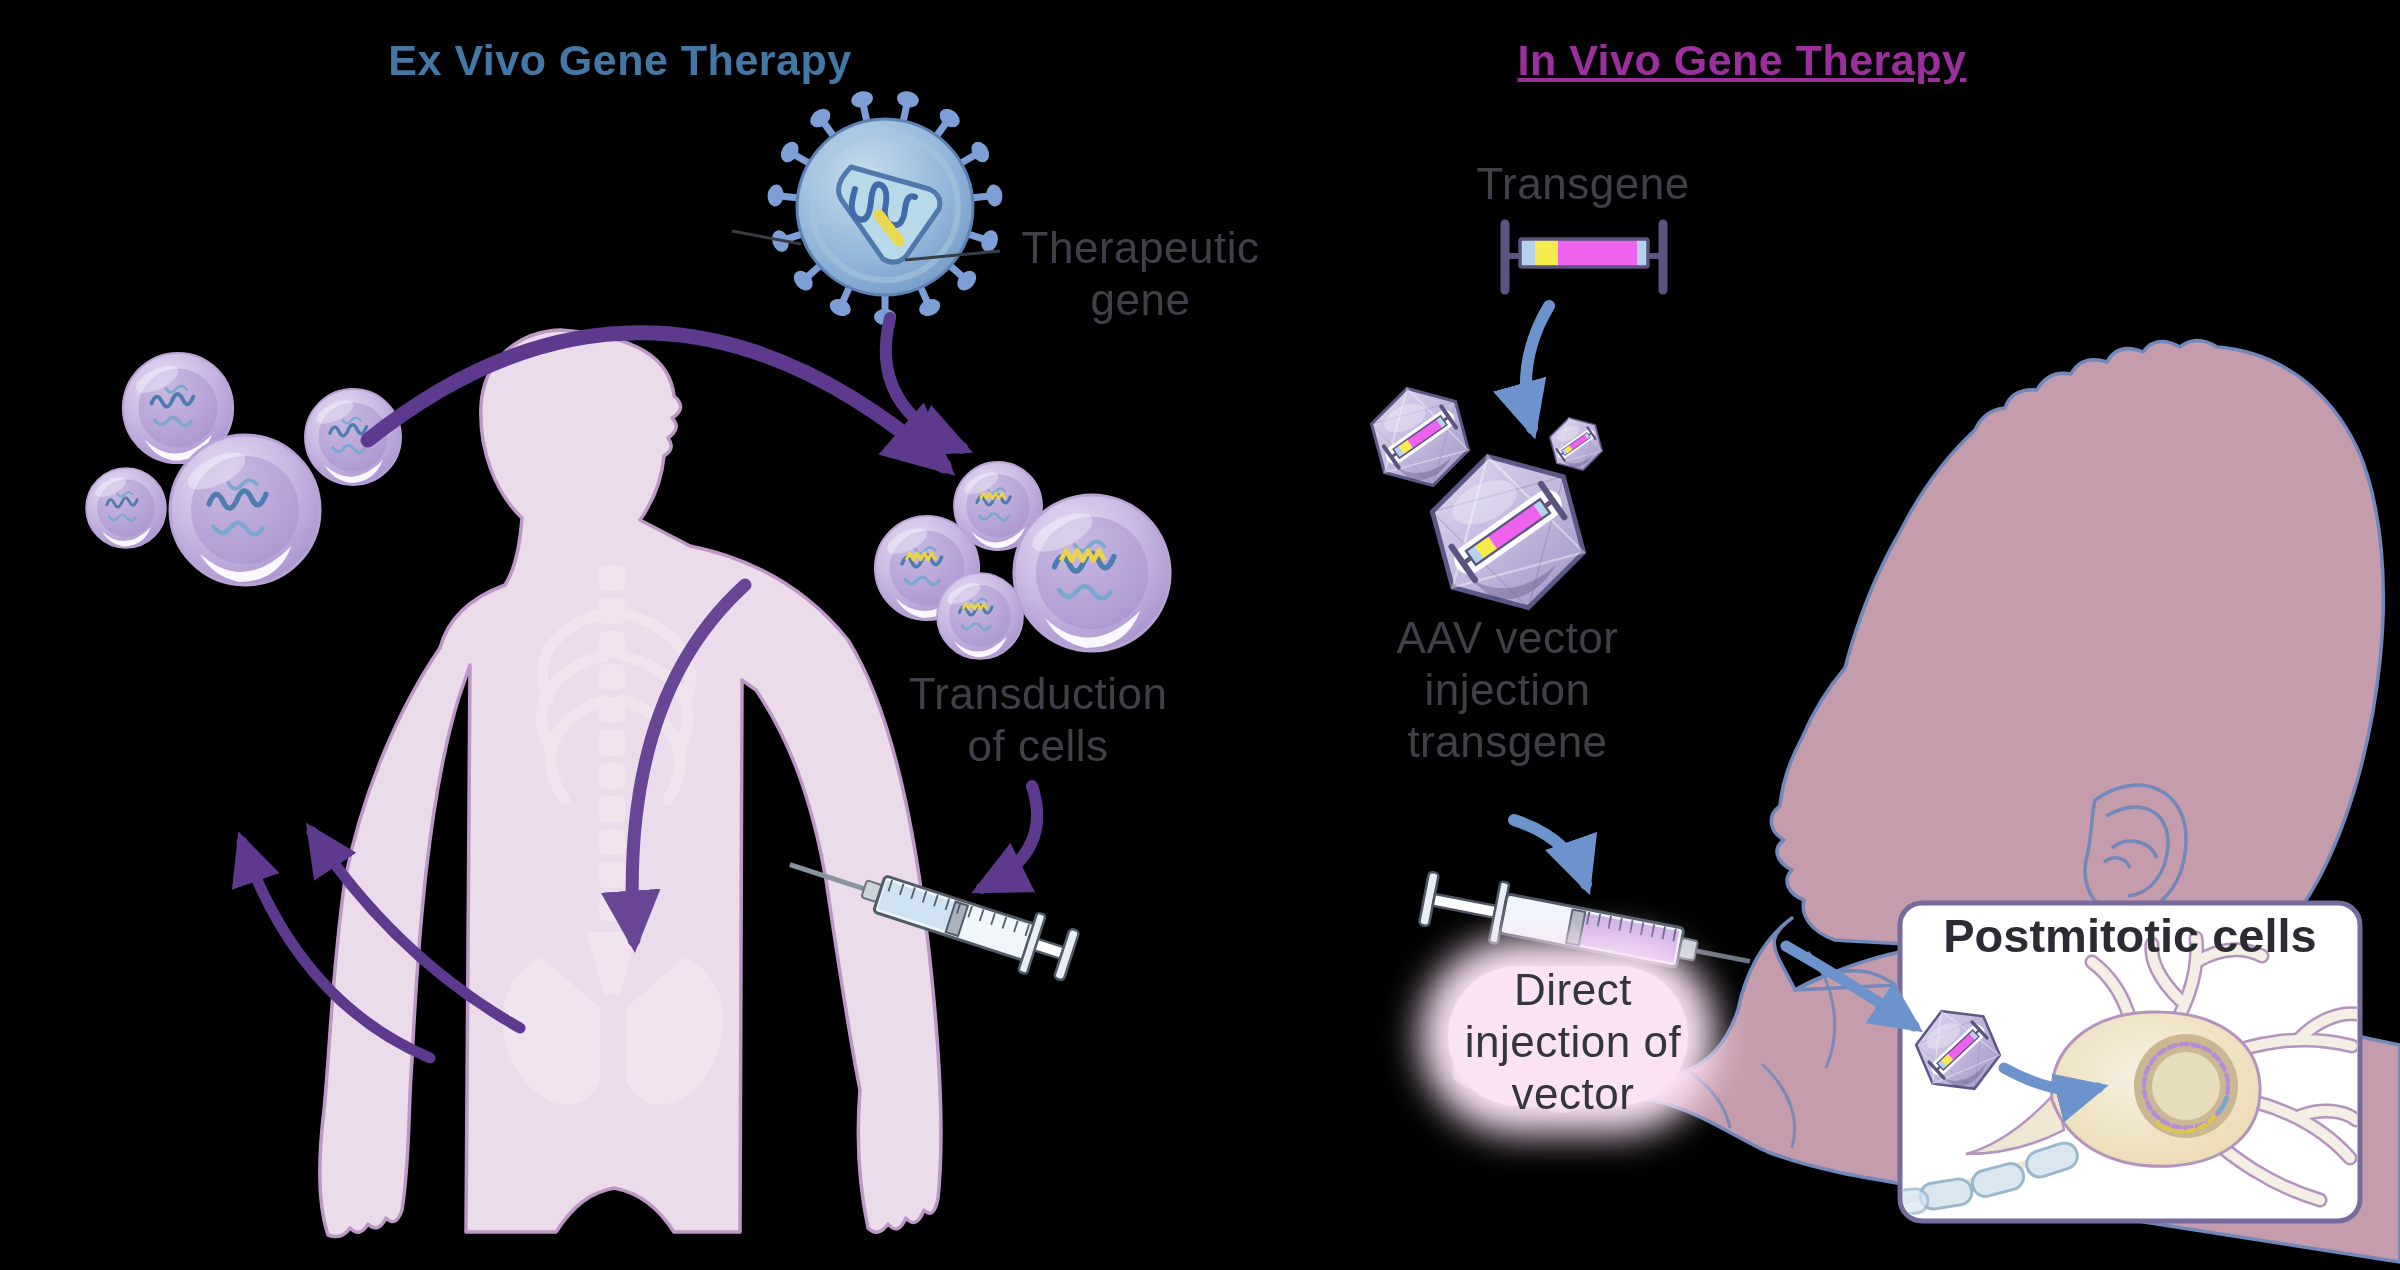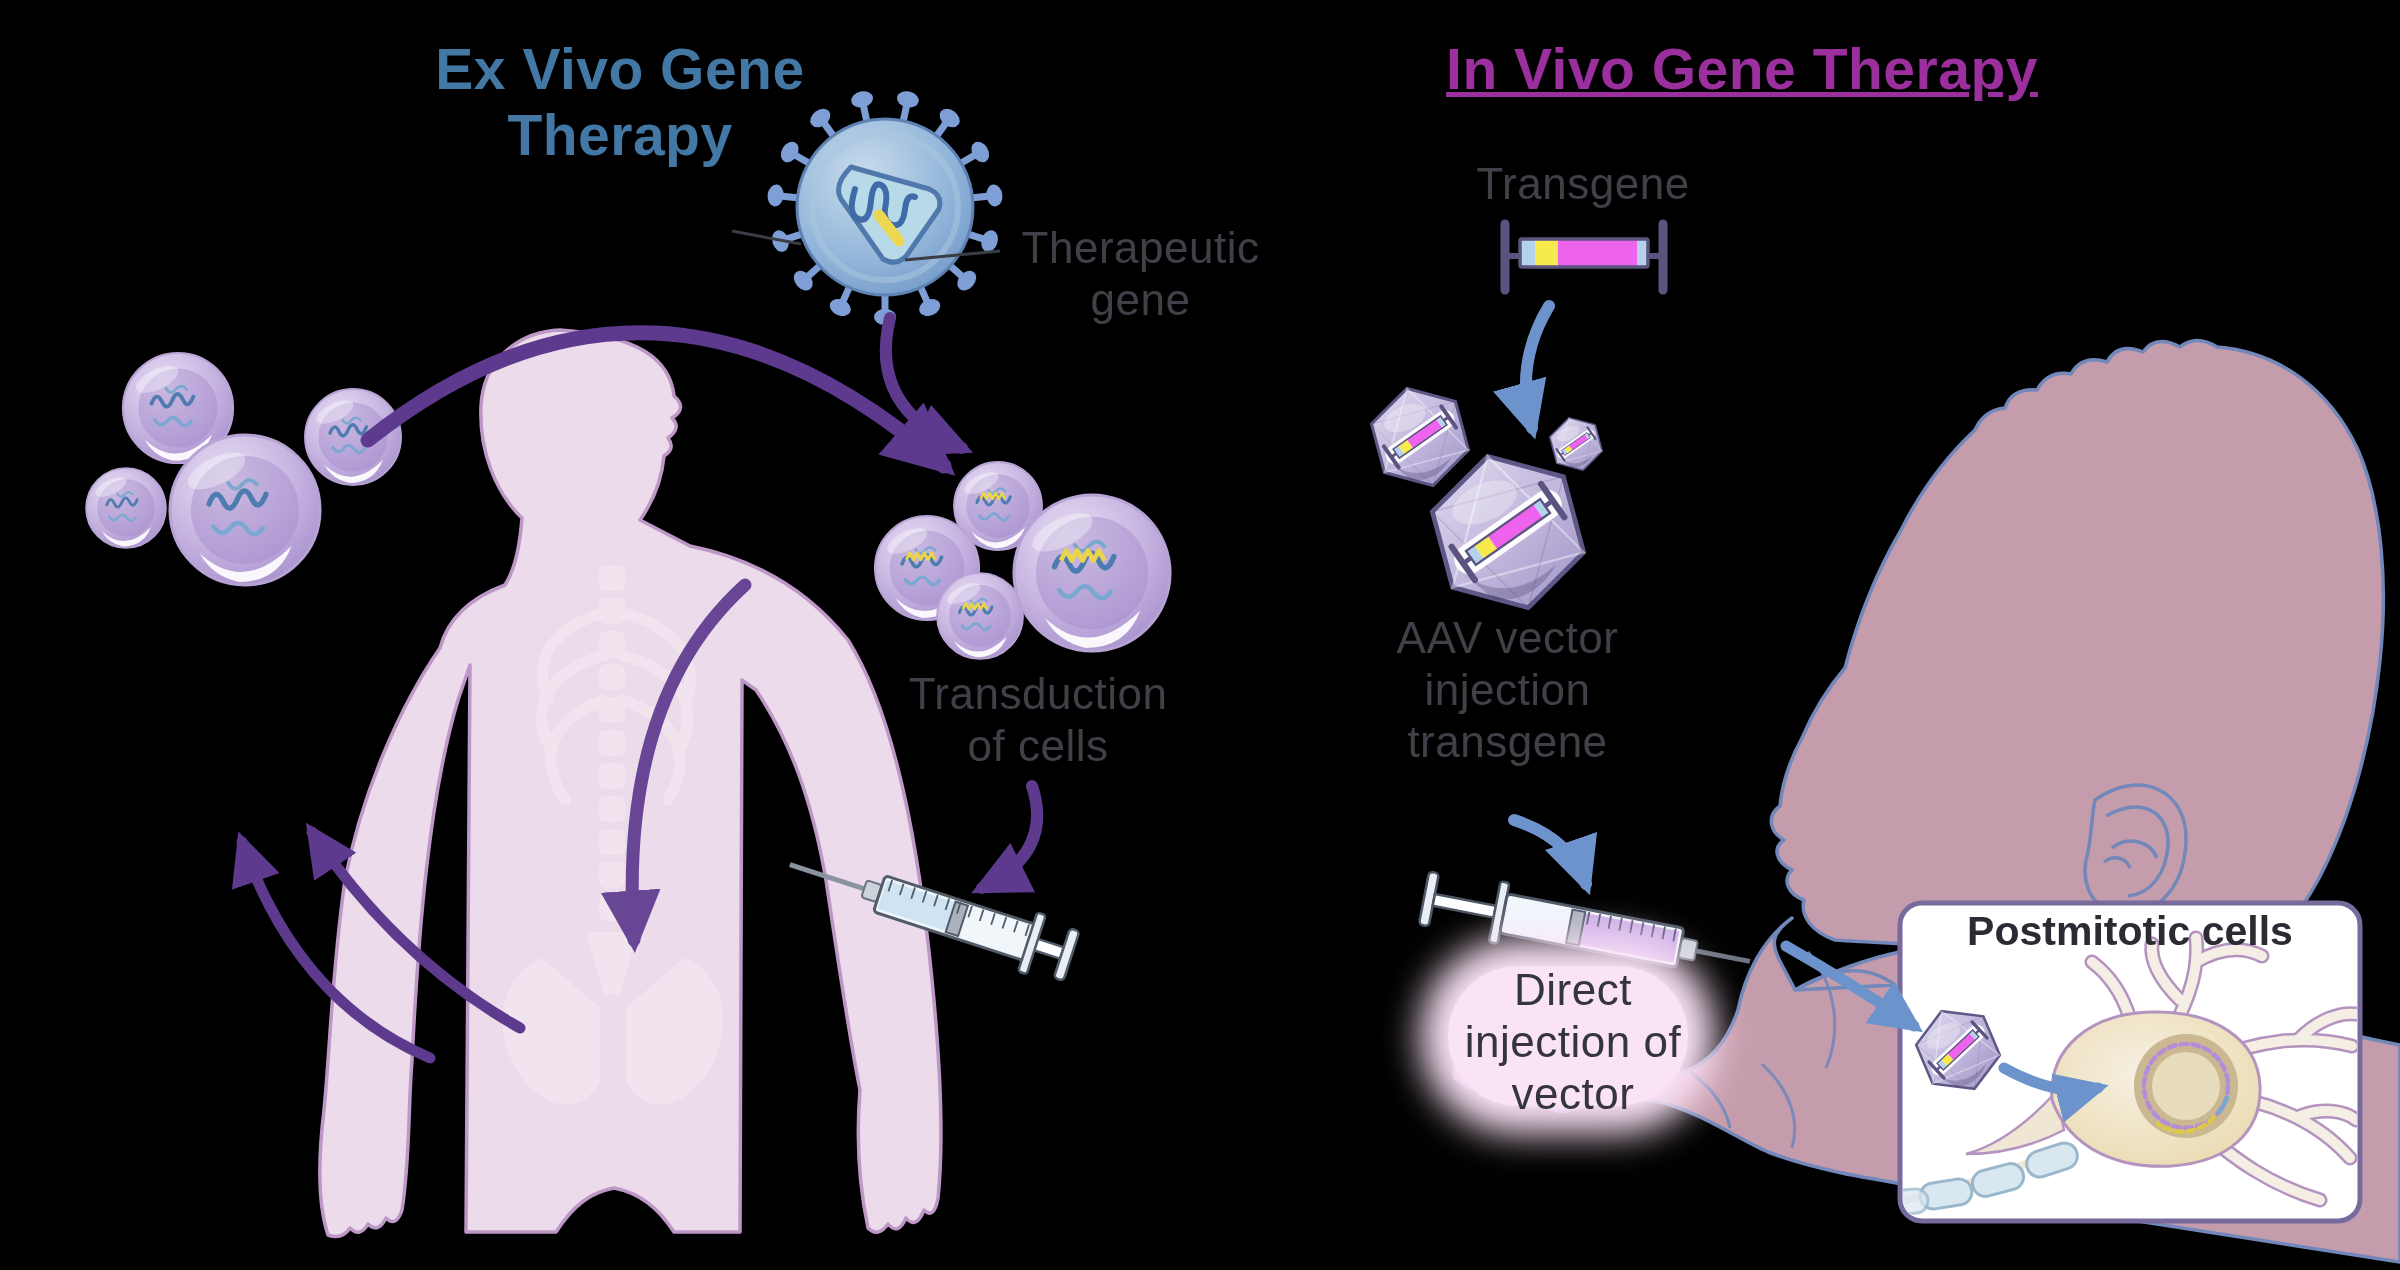--- a/index.html
+++ b/index.html
@@ -1,24 +1,24 @@
 <!DOCTYPE html>
 <html><head>
 <meta charset="utf-8">
 <style>
   html,body{margin:0;padding:0;background:#000;}
   #stage{position:relative;width:2400px;height:1270px;background:#000;overflow:hidden;
          font-family:"Liberation Sans",sans-serif;}
   #art{position:absolute;left:0;top:0;}
   .lbl{position:absolute;color:#3f4048;font-size:44px;line-height:1.18;text-align:center;
        white-space:pre-line;letter-spacing:0.5px;}
-  .title{position:absolute;font-size:57px;font-weight:bold;text-align:center;letter-spacing:0.5px;}
+  .title{position:absolute;font-size:43px;font-weight:bold;text-align:center;letter-spacing:0.5px;}
   .title-ex{color:#4377a4;}
   .title-in{color:#9c2f9e;}
-  .inset-title{position:absolute;color:#2b2b33;font-size:41px;font-weight:bold;text-align:center;}
+  .inset-title{position:absolute;color:#2b2b33;font-size:47px;font-weight:bold;text-align:center;}
   .glow{position:absolute;background:#fbe3f6;border-radius:70px;
         box-shadow:0 0 36px 28px #fbe3f6;}
   .onglow{color:#35353d;}
 </style>
 </head>
 <body>
 
 <div id="stage">
 
 <svg id="art" width="2400" height="1270" viewBox="0 0 2400 1270">

